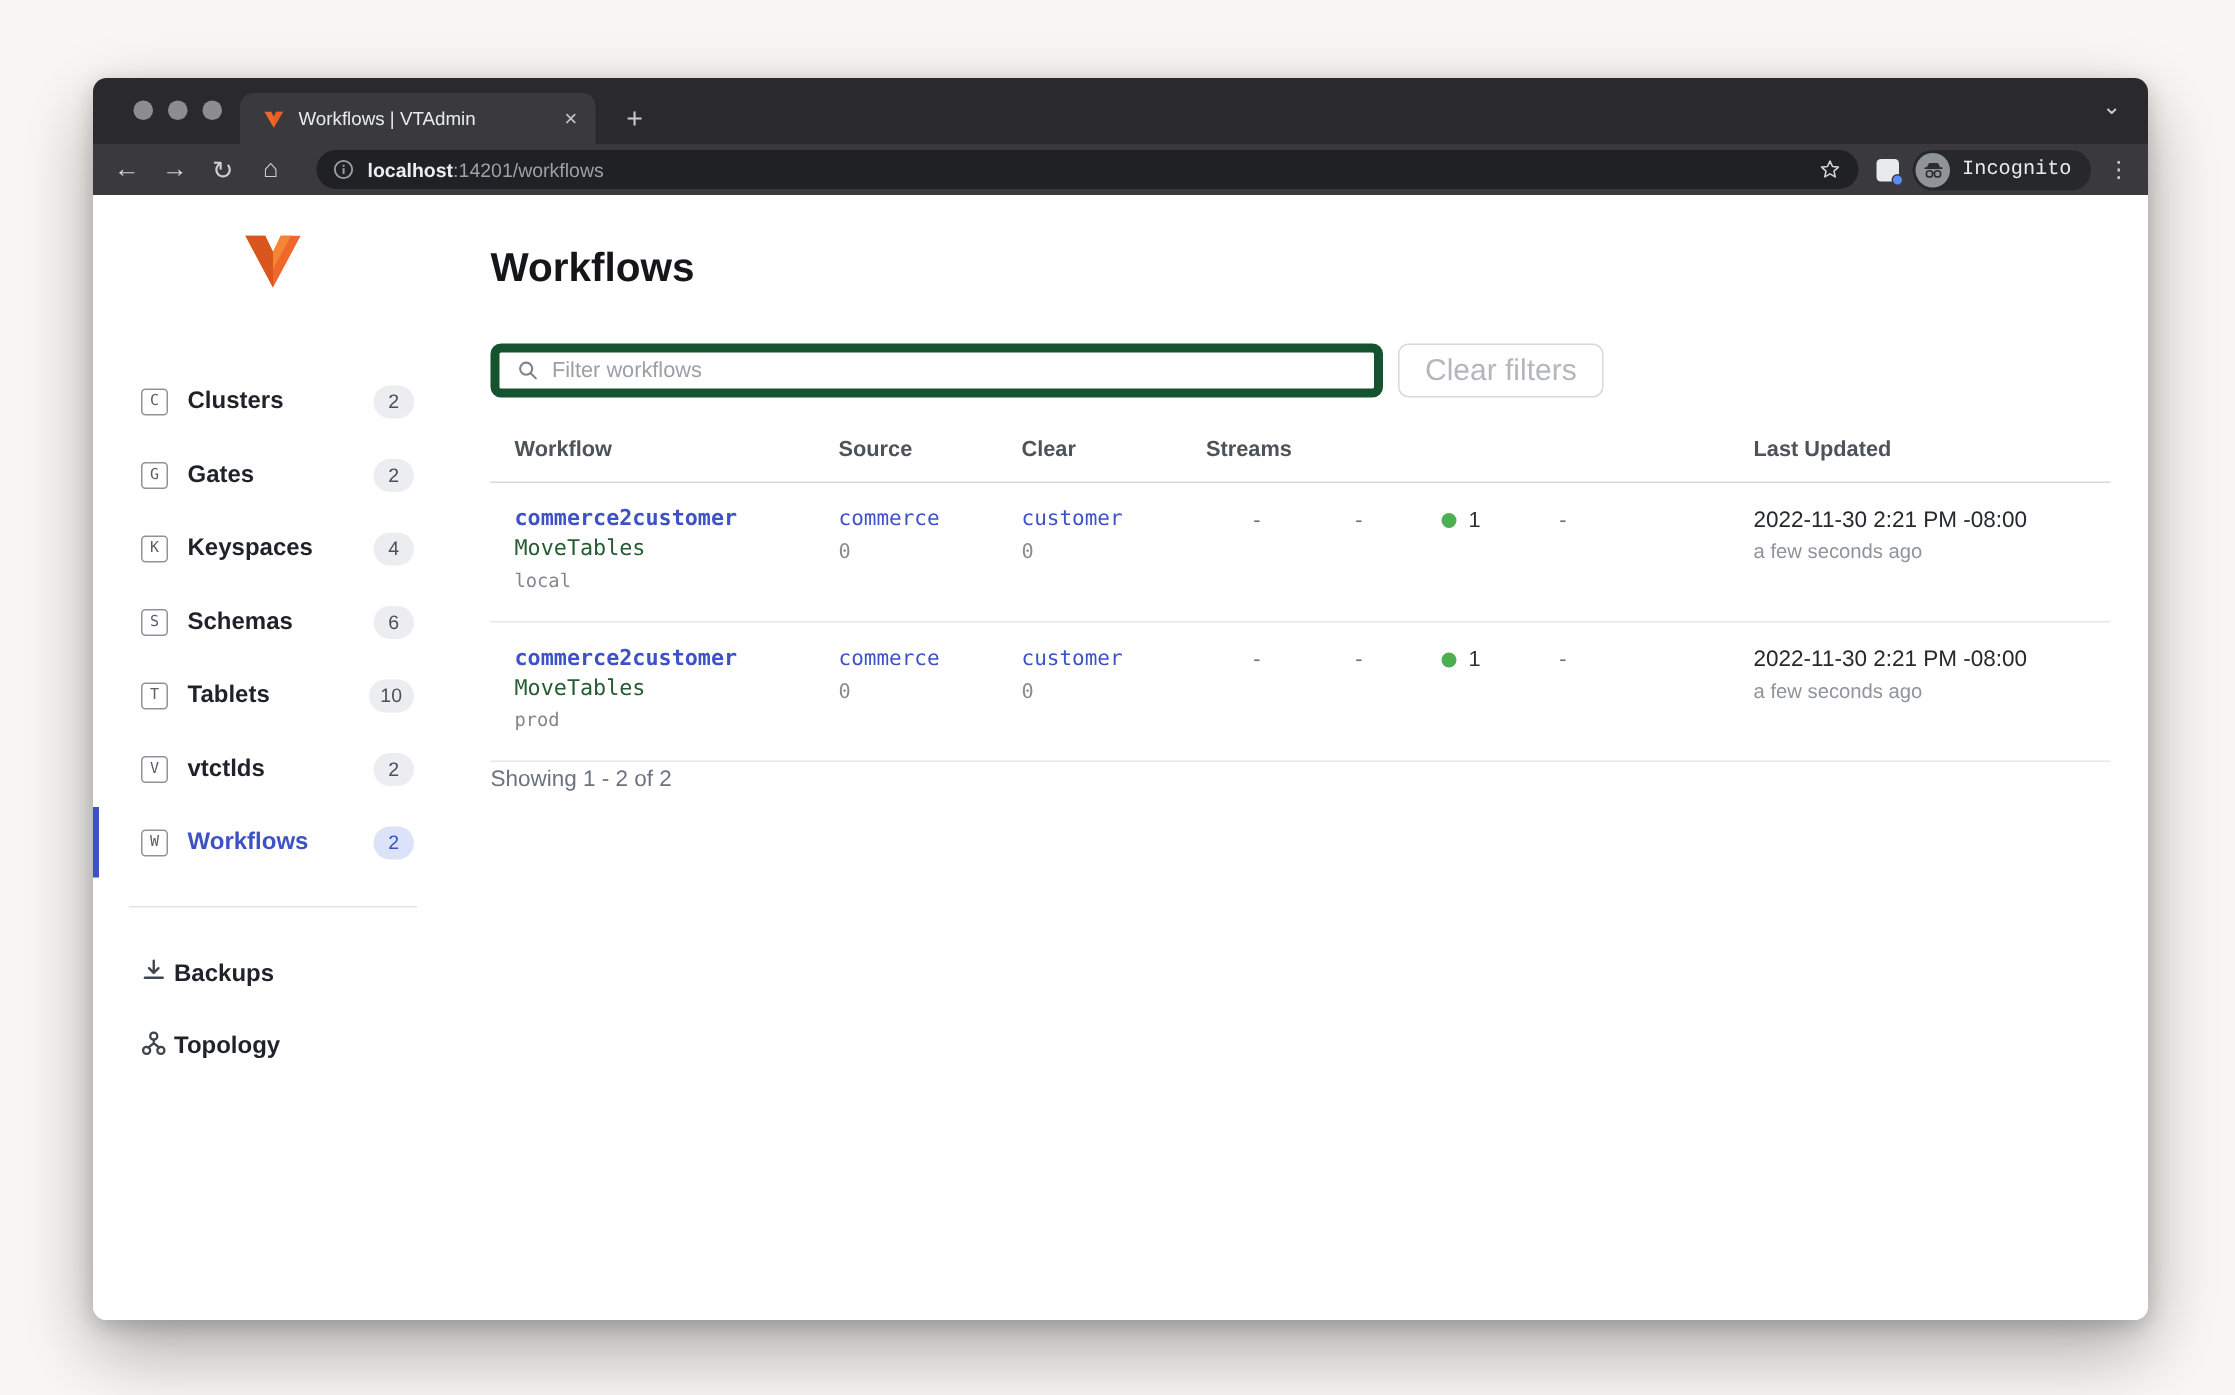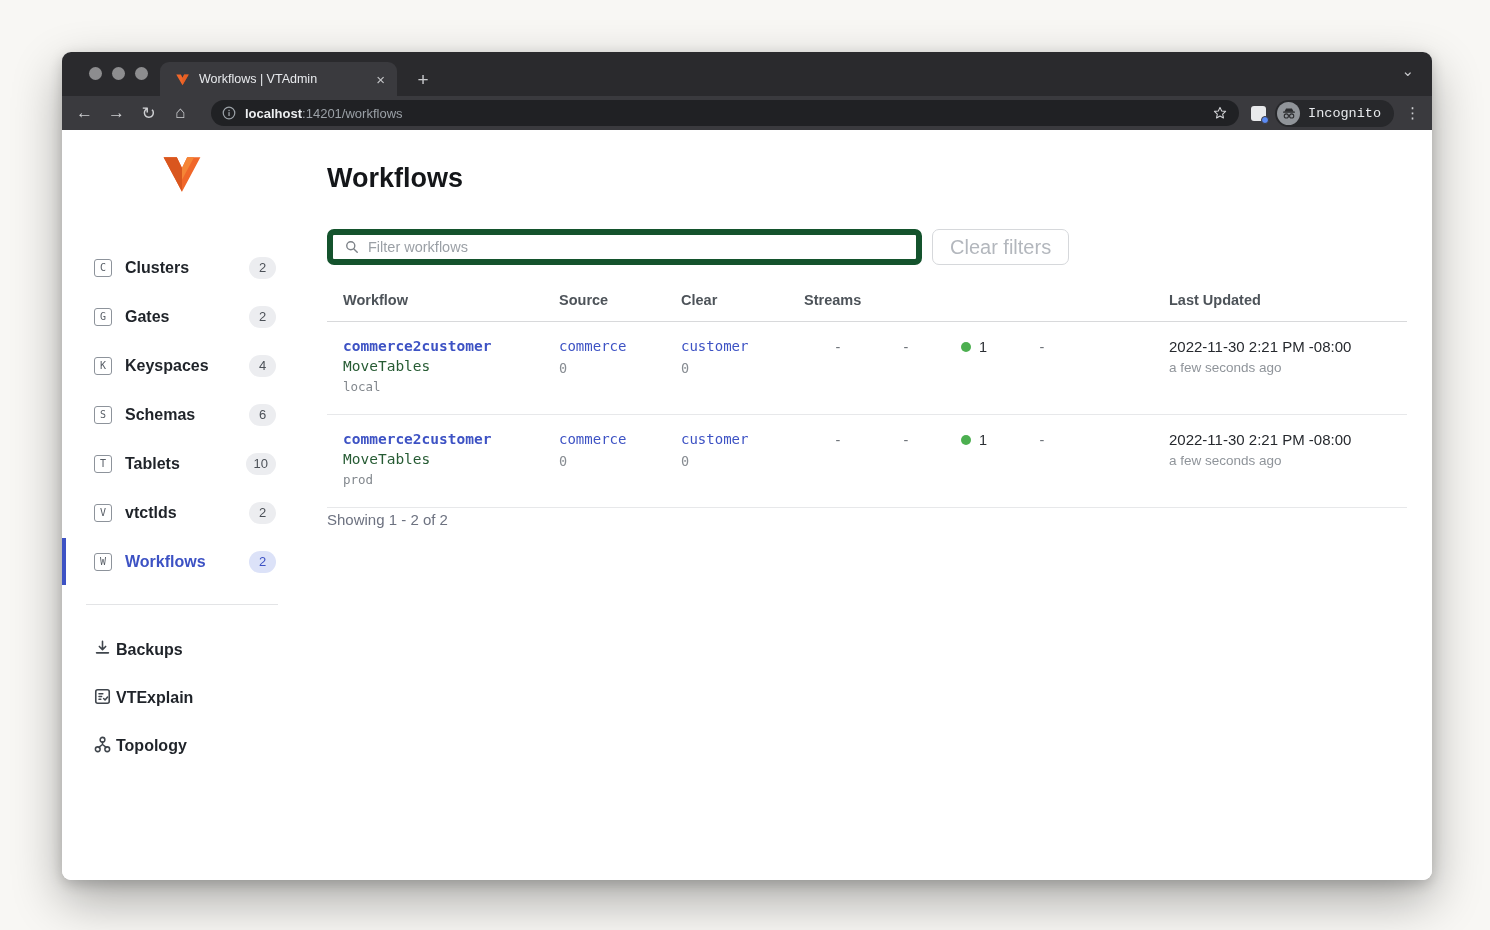--- a/index.html
+++ b/index.html
@@ -211,28 +211,20 @@
       <div class="tools" id="tools">
           <div class="tool-item">
             <span><svg width="19" height="19" viewBox="0 0 24 24">
                 <path d="M12 3 v10 M8 9.4 L12 13.4 L16 9.4" fill="none" stroke="#3f454c" stroke-width="2" stroke-linecap="round" stroke-linejoin="round"></path>
                 <path d="M4.5 17.5 h15" stroke="#3f454c" stroke-width="2" stroke-linecap="round"></path>
               </svg></span>
             <span class="tool-label">Backups</span>
           </div>
           <div class="tool-item">
             <span><svg width="19" height="19" viewBox="0 0 24 24">
-                <rect x="3.5" y="3.5" width="17" height="17" rx="2.5" fill="none" stroke="#3f454c" stroke-width="2"></rect>
-                <path d="M7.5 8.5 h5 M7.5 12 h3.5 M7.5 15.5 h2.5" stroke="#3f454c" stroke-width="1.7" stroke-linecap="round"></path>
-                <path d="M13.4 14.6 L15.2 16.4 L18.4 12.6" fill="none" stroke="#3f454c" stroke-width="1.9" stroke-linecap="round" stroke-linejoin="round"></path>
-              </svg></span>
-            <span class="tool-label">VTExplain</span>
-          </div>
-          <div class="tool-item">
-            <span><svg width="19" height="19" viewBox="0 0 24 24">
                 <circle cx="12" cy="6" r="3" fill="none" stroke="#3f454c" stroke-width="1.9"></circle>
                 <circle cx="6" cy="18" r="3" fill="none" stroke="#3f454c" stroke-width="1.9"></circle>
                 <circle cx="18" cy="18" r="3" fill="none" stroke="#3f454c" stroke-width="1.9"></circle>
                 <path d="M12 9 v3 M12 12 L7.3 15.6 M12 12 L16.7 15.6" fill="none" stroke="#3f454c" stroke-width="1.9" stroke-linecap="round"></path>
               </svg></span>
             <span class="tool-label">Topology</span>
           </div>
         </div>
     </div>
 

